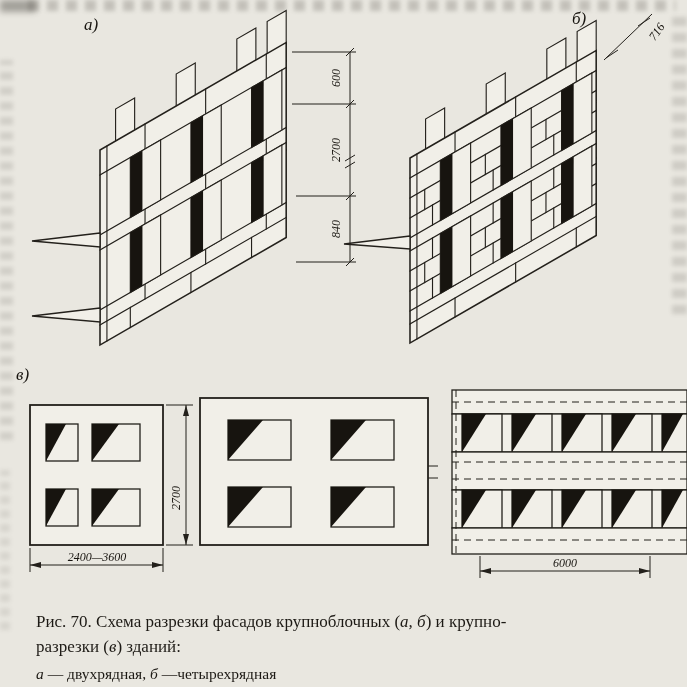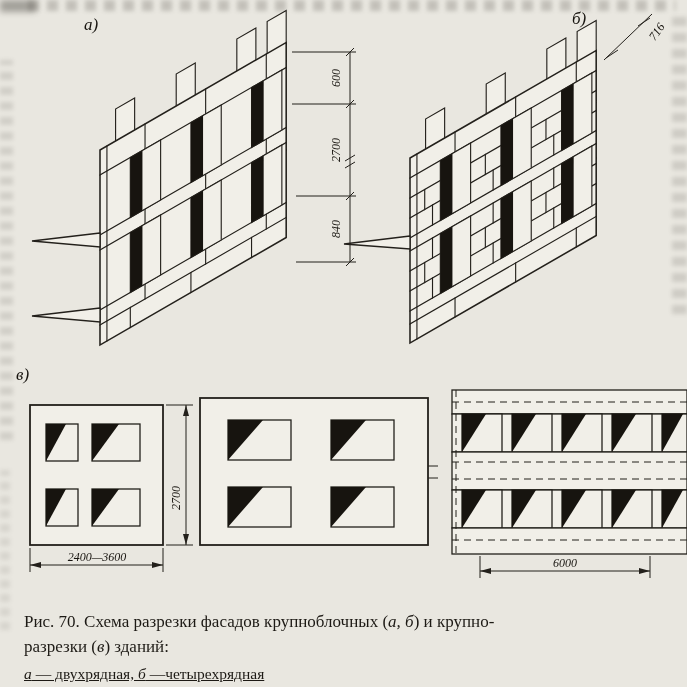--- a/index.html
+++ b/index.html
@@ -27,23 +27,23 @@
   .ln2{stroke:#23201b;fill:none;stroke-width:1.8;stroke-linecap:square;}
   .fp{fill:#f1efe8;}
   .blk{fill:#17140f;stroke:none;}
   .dimln{stroke:#23201b;stroke-width:1;fill:none;}
   .dash{stroke-dasharray:7 5;}
   .arrow{fill:#23201b;stroke:none;}
   .dimtxt{font:italic 12px "Liberation Serif",serif;fill:#17140f;}
   .lbltxt{font:italic 17px "Liberation Serif",serif;fill:#17140f;}
 
   
-  .caption{position:absolute;left:24px;top:610px;width:636px;}
+  .caption{position:absolute;left:36px;top:610px;width:636px;}
   .caption p{margin:0;font-size:17px;line-height:1.45;}
-  .caption .sub{font-size:15.5px;margin-top:4px;text-decoration:underline;}
+  .caption .sub{font-size:15.5px;margin-top:4px;}
   .it{font-style:italic;}
 </style>
 </head>
 <body>
 
 <div id="page">
 
   <div class="artifact a-top"></div>
   <div class="artifact a-corner"></div>
   <div class="artifact a-right"></div>

